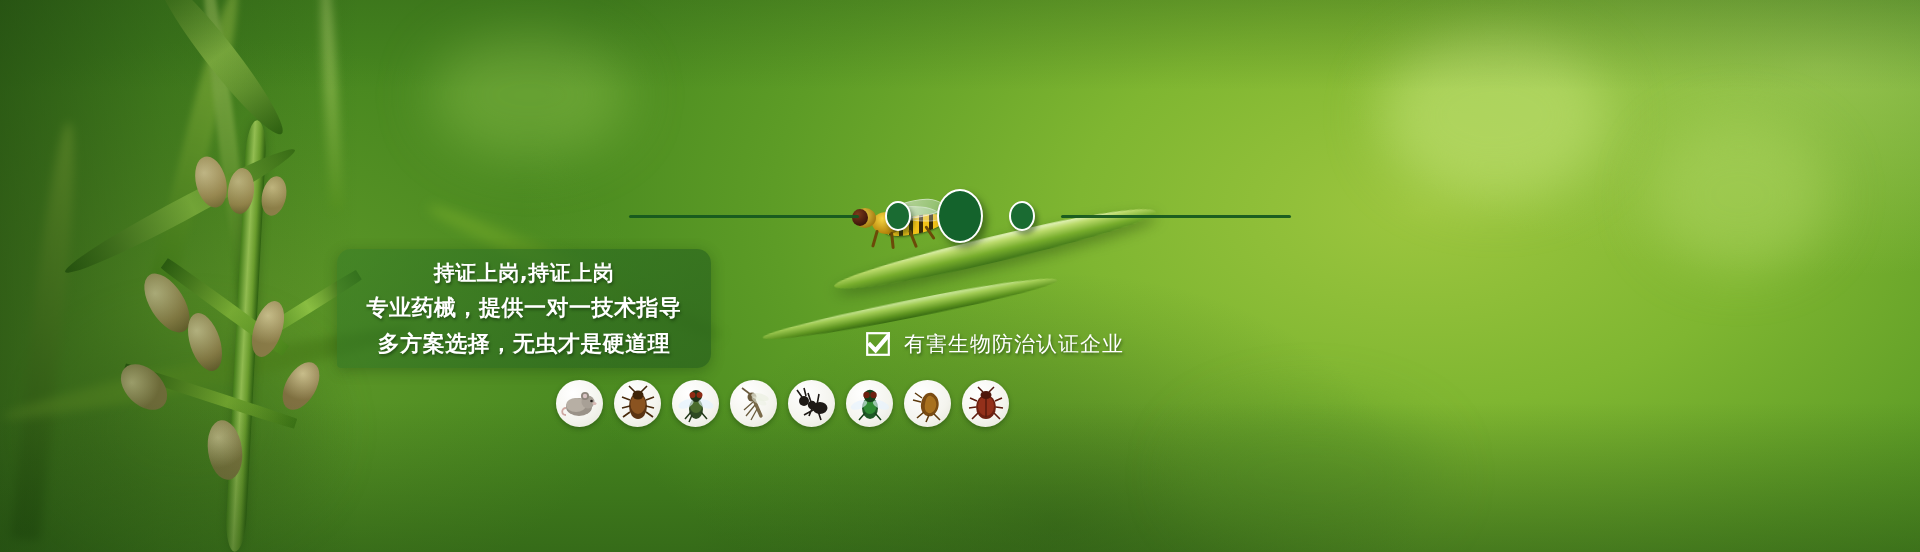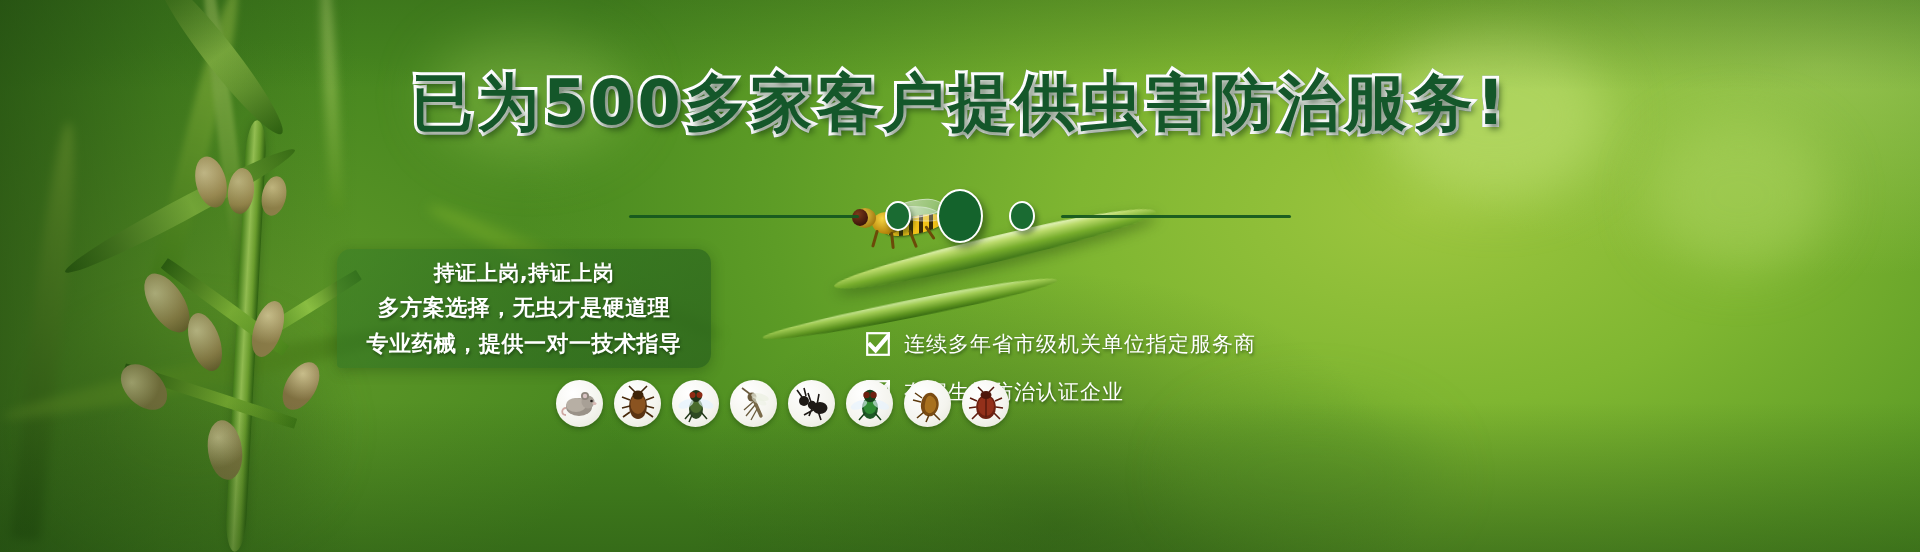--- a/index.html
+++ b/index.html
@@ -193,49 +193,37 @@
     <div class="lg" style="left:30px;top:32px;width:3px;height:18px;transform:rotate(16deg);"></div>
     <div class="lg" style="left:44px;top:34px;width:3px;height:17px;transform:rotate(-6deg);"></div>
     <div class="lg" style="left:62px;top:32px;width:3px;height:19px;transform:rotate(-22deg);"></div>
     <div class="lg" style="left:78px;top:28px;width:3px;height:16px;transform:rotate(-34deg);"></div>
   </div>
 
   <div class="vign-t"></div>
   <div class="vign-l"></div>
   <div class="vign-b"></div>
 
-  <div class="headline">
-    <span class="headline-inner">已为500多家客户提供虫害防治服务!</span>
-  </div>
 
   <div class="divider">
     <span class="divline"></span>
     <span class="dot-sm"></span>
     <span class="dot-lg"></span>
     <span class="dot-sm"></span>
     <span class="divline"></span>
   </div>
 
   <div class="panel">
     <div class="ln ln1">持证上岗,持证上岗</div>
+    <div class="ln ln3">专业药械，提供一对一技术指导</div>
     <div class="ln ln2">多方案选择，无虫才是硬道理</div>
-    <div class="ln ln3">专业药械，提供一对一技术指导</div>
   </div>
 
   <div class="checks">
 
-    <div class="check-row">
-      <span class="chk">
-        <svg width="24" height="24" viewBox="0 0 24 24">
-          <rect x="1.2" y="1.2" width="21.6" height="21.6" fill="none" stroke="#ffffff" stroke-width="2.2"></rect>
-          <path d="M4 12.6 L9.6 18.4 L24 1.6" fill="none" stroke="#ffffff" stroke-width="4.2" stroke-linecap="square"></path>
-        </svg>
-      </span>
-      <span class="check-label">连续多年省市级机关单位指定服务商</span>
-    </div>
 
     <div class="check-row">
       <span class="chk">
         <svg width="24" height="24" viewBox="0 0 24 24">
           <rect x="1.2" y="1.2" width="21.6" height="21.6" fill="none" stroke="#ffffff" stroke-width="2.2"></rect>
           <path d="M4 12.6 L9.6 18.4 L24 1.6" fill="none" stroke="#ffffff" stroke-width="4.2" stroke-linecap="square"></path>
         </svg>
       </span>
       <span class="check-label">有害生物防治认证企业</span>
     </div>

